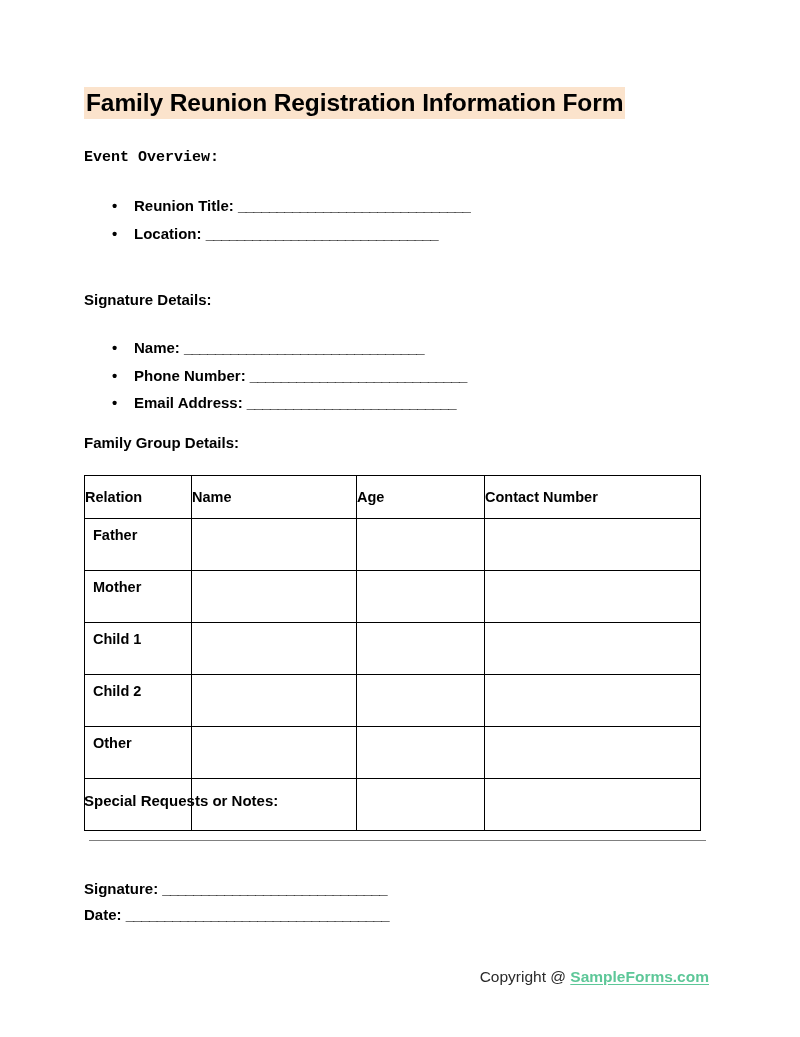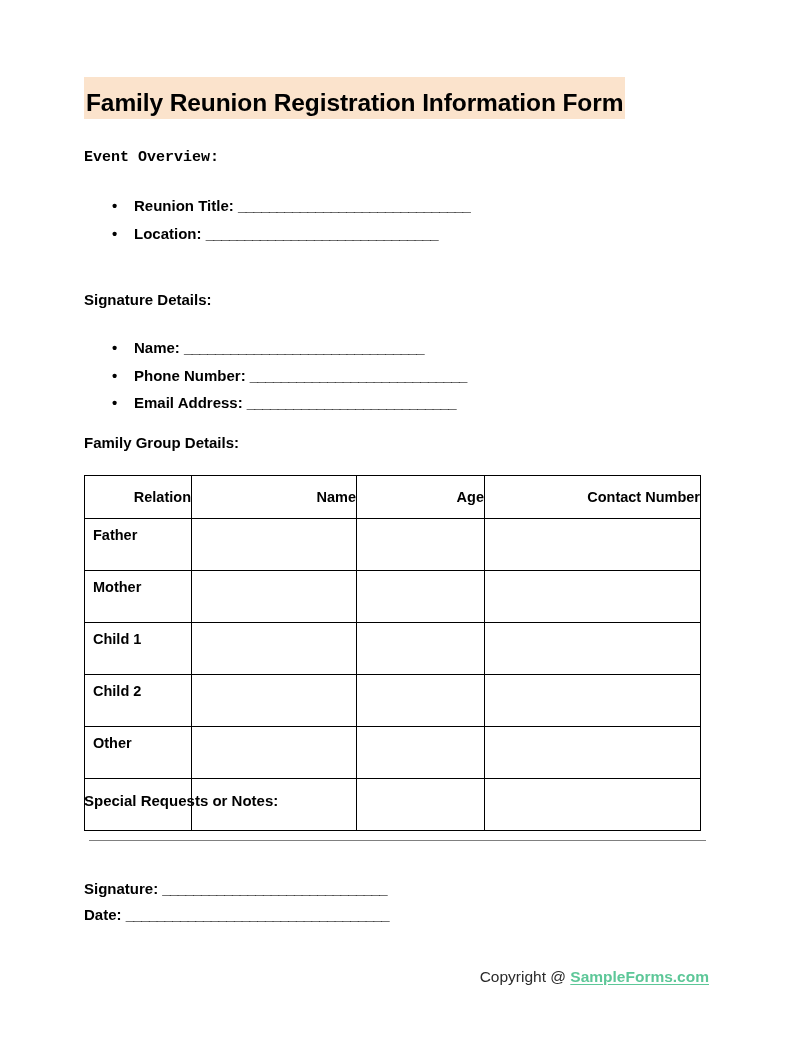--- a/index.html
+++ b/index.html
@@ -32,21 +32,21 @@
   }
   .doc-title {
     display: inline;
     font-size: 24.5px;
     font-weight: bold;
     letter-spacing: -0.1px;
     line-height: 33px;
     background-color: #fbe3cc;
     box-decoration-break: clone;
     -webkit-box-decoration-break: clone;
-    padding: 12px 2px 3px 2px;
+    padding: 2px 2px 3px 2px;
   }
 
   
   .section-heading {
     position: absolute;
     left: 84px;
     font-size: 15px;
     font-weight: bold;
     line-height: 20px;
     white-space: nowrap;
@@ -98,21 +98,21 @@
     table-layout: fixed;
   }
   .family-table th,
   .family-table td {
     border: 1.4px solid #000000;
     font-size: 14.5px;
     font-weight: bold;
     padding: 0;
   }
   .family-table th {
-    text-align: right;
+    text-align: left;
     vertical-align: middle;
     height: 42px;
   }
   .family-table td {
     text-align: left;
     vertical-align: top;
     height: 43px;
     padding: 8px 0 0 8px;
   }
   .col-relation { width: 107px; }

